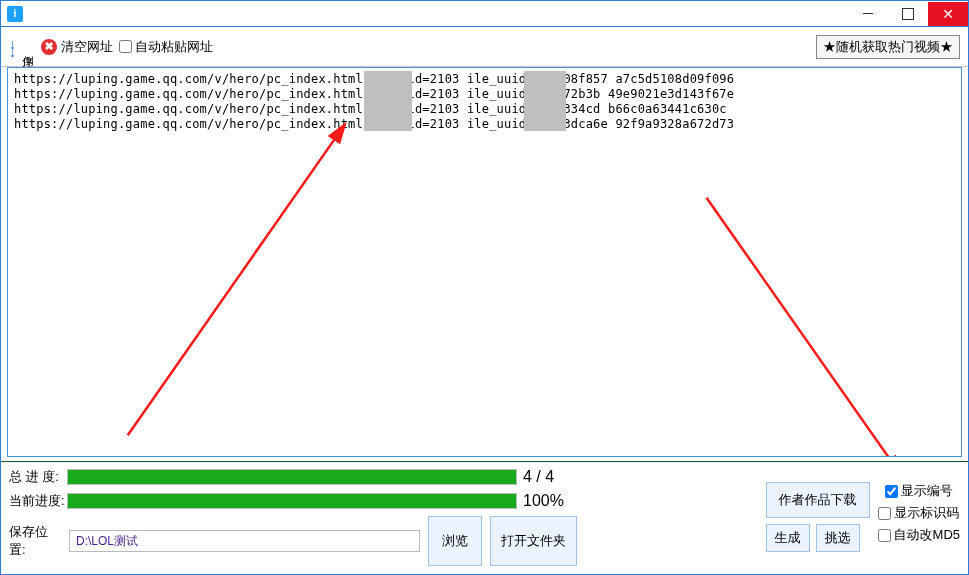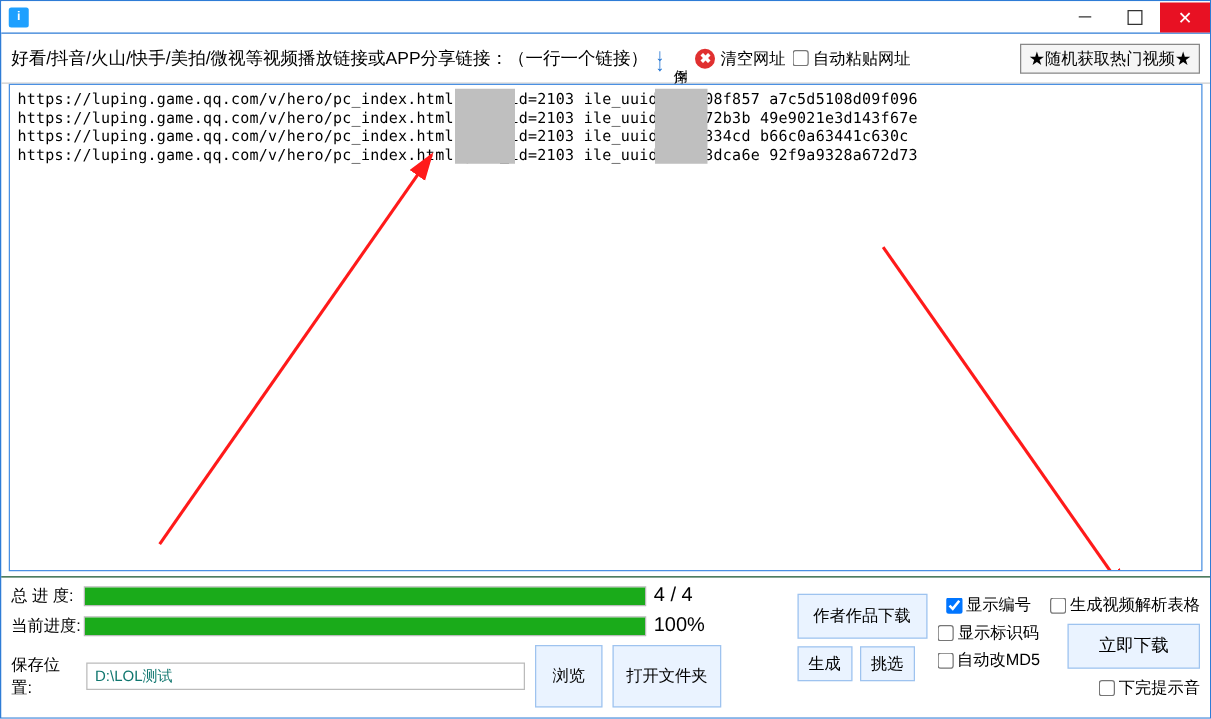--- a/index.html
+++ b/index.html
@@ -72,41 +72,40 @@
   display:flex; gap:8px; justify-content:flex-end; align-items:flex-start;
 }
 .rz-col{ display:flex; flex-direction:column; gap:6px; }
 .btn{
   border:1px solid #9ec3ef; background:#eaf3ff; padding:15px 10px; font-size:13px; cursor:pointer;
   min-width:54px; text-align:center;
 }
 .btn.big{ padding:8px 24px; font-size:14px; }
 .btn.sm{ padding:4px 8px; min-width:auto;}
 .path-input{
-  height:22px; border:1px solid #bbb; color:#0f766e; padding:0 6px; font-size:12px; width:100%;
+  height:22px; border:1px solid #bbb; color:#4c1d95; padding:0 6px; font-size:12px; width:100%;
 }
 .row-inline{ display:flex; gap:6px; align-items:center;}
 .save-row{ grid-column:1 / span 3; display:flex; gap:8px; align-items:center;}
 </style>
 </head>
 <body>
 
 <div class="window">
 
   <div class="titlebar">
     <span class="app-icon">i</span>
     <div class="win-btns">
       <div class="win-btn min"></div>
       <div class="win-btn max"></div>
       <div class="win-btn close">✕</div>
     </div>
   </div>
 
   <div class="toolbar">
-    <span class="hint">好看/抖音/火山/快手/美拍/微视等视频播放链接或APP分享链接：（一行一个链接）</span>
     <span class="link-btn">
       <span class="sort-icon">
           <span>↓</span>
           <span>↓</span>
         </span>
       <span style="writing-mode:vertical-rl;font-size:11px;">倒序</span>
     </span>
     <span class="link-btn">
       <span class="clear-icon">✖</span>
       <span>清空网址</span>
@@ -160,31 +159,20 @@
           </label>
         <label class="chk">
             <input type="checkbox" style="">
             <span>显示标识码</span>
           </label>
         <label class="chk">
             <input type="checkbox" style="">
             <span>自动改MD5</span>
           </label>
       </div>
-      <div class="rz-col" style="gap:6px; align-items:flex-end;">
-        <label class="chk">
-            <input type="checkbox" style="">
-            <span>生成视频解析表格</span>
-          </label>
-        <button class="btn big">立即下载</button>
-        <label class="chk">
-            <input type="checkbox" style="">
-            <span>下完提示音</span>
-          </label>
-      </div>
     </div>
 
     <div class="lbl">当前进度:</div>
     <div class="progress">
         <div class="bar" style="width:100%"></div>
       </div>
     <div class="pval">100%</div>
 
     <div class="save-row">
       <span class="lbl" style="width:52px">保存位置:</span>

